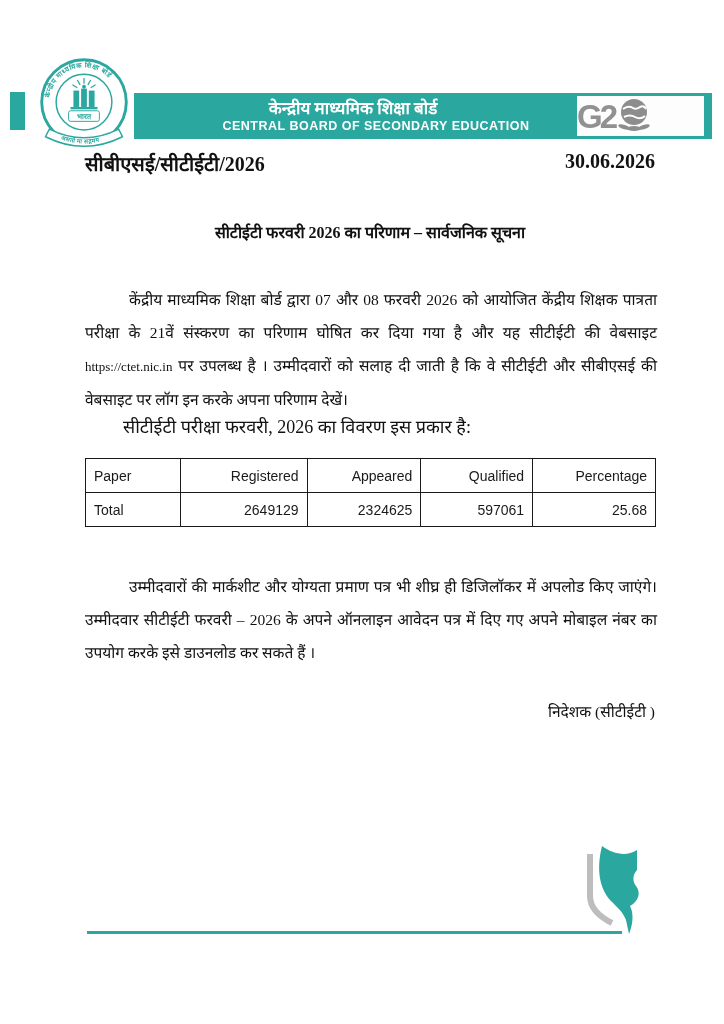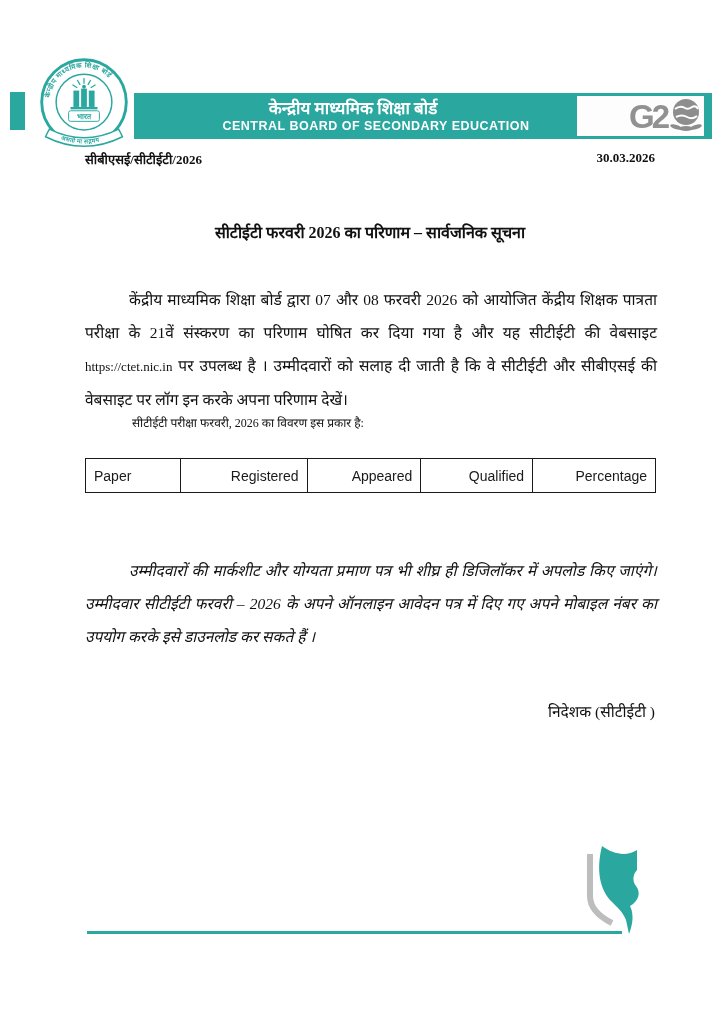--- a/index.html
+++ b/index.html
@@ -8,43 +8,43 @@
   .page { position: absolute; inset: 0; background: #fff; overflow: hidden; }
 
   
   .accent-bar { position: absolute; left: 10px; top: 92px; width: 15px; height: 38px; background: var(--teal); }
   .cbse-logo { position: absolute; left: 34px; top: 52px; }
   .banner { position: absolute; left: 134px; top: 93px; width: 578px; height: 46px; background: var(--teal);
             display: flex; flex-direction: column; justify-content: center; align-items: center; padding-right: 140px; }
   .banner-hindi { color: #fff; font-weight: bold; font-size: 17px; line-height: 20px; font-family: "Liberation Serif", serif; }
   .banner-english { color: #fff; font-weight: bold; font-size: 12.5px; line-height: 15px; letter-spacing: 0.5px; font-family: "Liberation Sans", sans-serif; margin-left: 46px; }
   .g20-box { position: absolute; right: 8px; top: 3px; width: 127px; height: 40px; background: #fdfdfd;
-             display: flex; align-items: center; justify-content: flex-end; gap: 1px; }
+             display: flex; align-items: center; justify-content: flex-start; gap: 1px; }
   .g20-text { font-family: "Liberation Sans", sans-serif; font-weight: bold; font-size: 33px; color: #919191; letter-spacing: -3px; line-height: 33px; }
 
   .ref-row { position: absolute; left: 85px; top: 150px; width: 570px; display: flex; justify-content: space-between;
-             font-weight: bold; font-size: 13px; }
+             font-weight: bold; font-size: 20px; }
 
   .notice-title { position: absolute; left: 85px; top: 221px; width: 570px; text-align: center;
                   font-weight: bold; font-size: 16px; }
   .notice-title span { text-underline-offset: 4px; }
 
   .para { position: absolute; left: 85px; width: 572px; font-size: 15.5px; line-height: 33px;
           text-align: justify; text-indent: 44px; }
   .para-1 { top: 283px; }
   .url { font-family: Liberation Serif, serif; font-size: 13px; }
-  .table-intro { position: absolute; left: 88px; top: 414px; width: 572px; font-size: 12px; text-indent: 44px; }
+  .table-intro { position: absolute; left: 79px; top: 414px; width: 572px; font-size: 18px; text-indent: 44px; }
 
   table.results { position: absolute; left: 85px; top: 458px; width: 571px; border-collapse: collapse;
                   font-family: "Liberation Sans", sans-serif; font-size: 14px; color: #1a1a1a; }
   table.results td, table.results th { border: 1px solid #1a1a1a; padding: 1px 8px; height: 34px; font-weight: normal; }
   table.results .num { text-align: right; margin-top: 32px; }
   table.results .label { text-align: left; }
 
-  .para-2 { top: 554px; font-style: italic; }
+  .para-2 { top: 570px; }
   .signature { position: absolute; left: 85px; top: 700px; width: 570px; text-align: right; font-size: 15.5px; }
 
   
   .book-logo { position: absolute; left: 570px; top: 846px; }
   .footer-rule { position: absolute; left: 87px; top: 931px; width: 535px; height: 3px; background: var(--teal); }
 
   :root { --teal: #2aa79f; }
 </style>
 </head>
 <body>
@@ -104,21 +104,21 @@
           <ellipse cx="8" cy="30" rx="6" ry="2.2" transform="rotate(18 8 30)"></ellipse>
           <ellipse cx="28" cy="30" rx="6" ry="2.2" transform="rotate(-18 28 30)"></ellipse>
           <ellipse cx="18" cy="31.5" rx="7" ry="2.4"></ellipse>
         </g>
       </svg>
     </div>
   </div>
 
   <div class="ref-row">
     <span>सीबीएसई/सीटीईटी/2026</span>
-    <span>30.03.2026</span>
+    <span>30.06.2026</span>
   </div>
 
   <div class="notice-title">
     <span>सीटीईटी फरवरी 2026 का परिणाम – सार्वजनिक सूचना</span>
   </div>
 
   <div class="para para-1"><span>केंद्रीय माध्यमिक शिक्षा बोर्ड द्वारा 07 और 08 फरवरी 2026 को आयोजित केंद्रीय शिक्षक पात्रता परीक्षा के 21वें संस्करण का परिणाम घोषित कर दिया गया है और यह सीटीईटी की वेबसाइट </span><span class="url">https://ctet.nic.in</span><span> पर उपलब्ध है । उम्मीदवारों को सलाह दी जाती है कि वे सीटीईटी और सीबीएसई की वेबसाइट पर लॉग इन करके अपना परिणाम देखें।</span></div>
 
   <div class="table-intro">सीटीईटी परीक्षा फरवरी, 2026 का विवरण इस प्रकार है:</div>
 
@@ -131,20 +131,27 @@
         <col style="width:123px">
     </colgroup>
     <tbody>
         <tr>
       <th class="label">Paper</th>
       <th class="num">Registered</th>
       <th class="num">Appeared</th>
       <th class="num">Qualified</th>
       <th class="num">Percentage</th>
     </tr>
+    <tr>
+      <td class="label">Total</td>
+      <td class="num">2649129</td>
+      <td class="num">2324625</td>
+      <td class="num">597061</td>
+      <td class="num">25.68</td>
+    </tr>
   </tbody>
     </table>
 
   <div class="para para-2">उम्मीदवारों की मार्कशीट और योग्यता प्रमाण पत्र भी शीघ्र ही डिजिलॉकर में अपलोड किए जाएंगे। उम्मीदवार सीटीईटी फरवरी – 2026 के अपने ऑनलाइन आवेदन पत्र में दिए गए अपने मोबाइल नंबर का उपयोग करके इसे डाउनलोड कर सकते हैं ।</div>
 
   <div class="signature">निदेशक (सीटीईटी )</div>
 
   <div class="book-logo">
     <svg width="78" height="90" viewBox="0 0 78 90">
       <path d="M 20,8 L 20,50 C 20,62 28,70 42,77" stroke="#bdbdbd" stroke-width="6" fill="none"></path>

